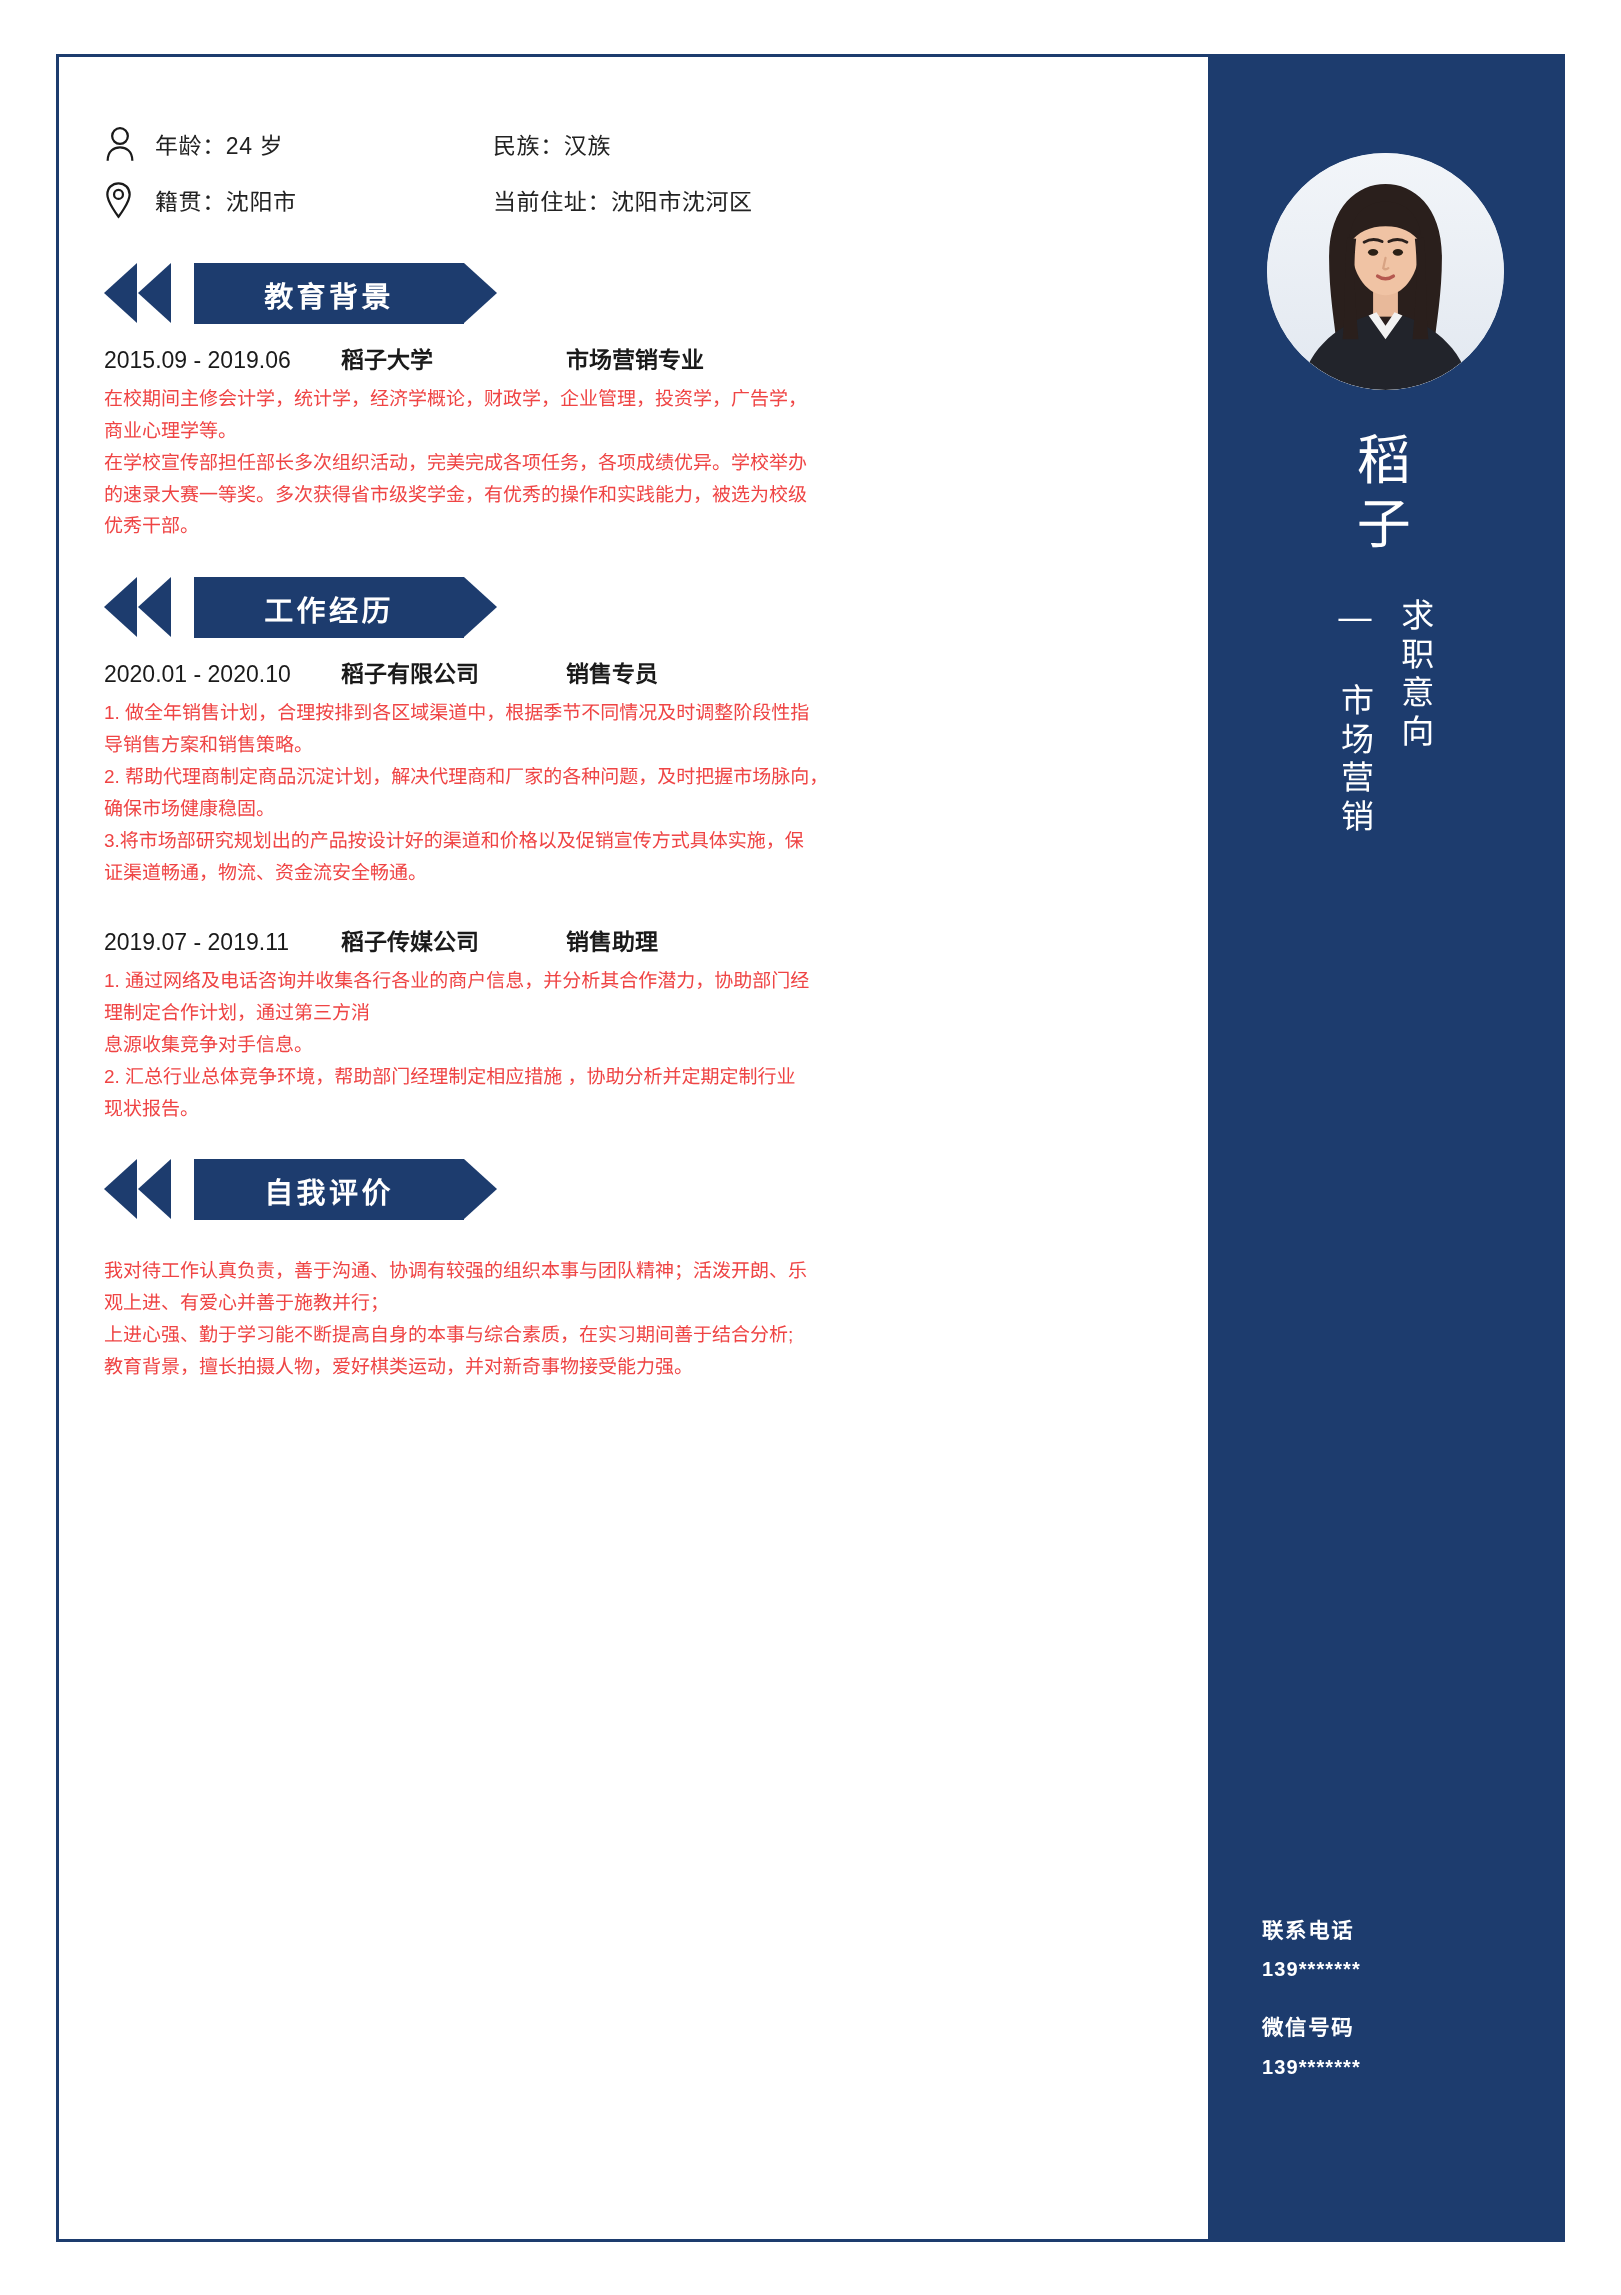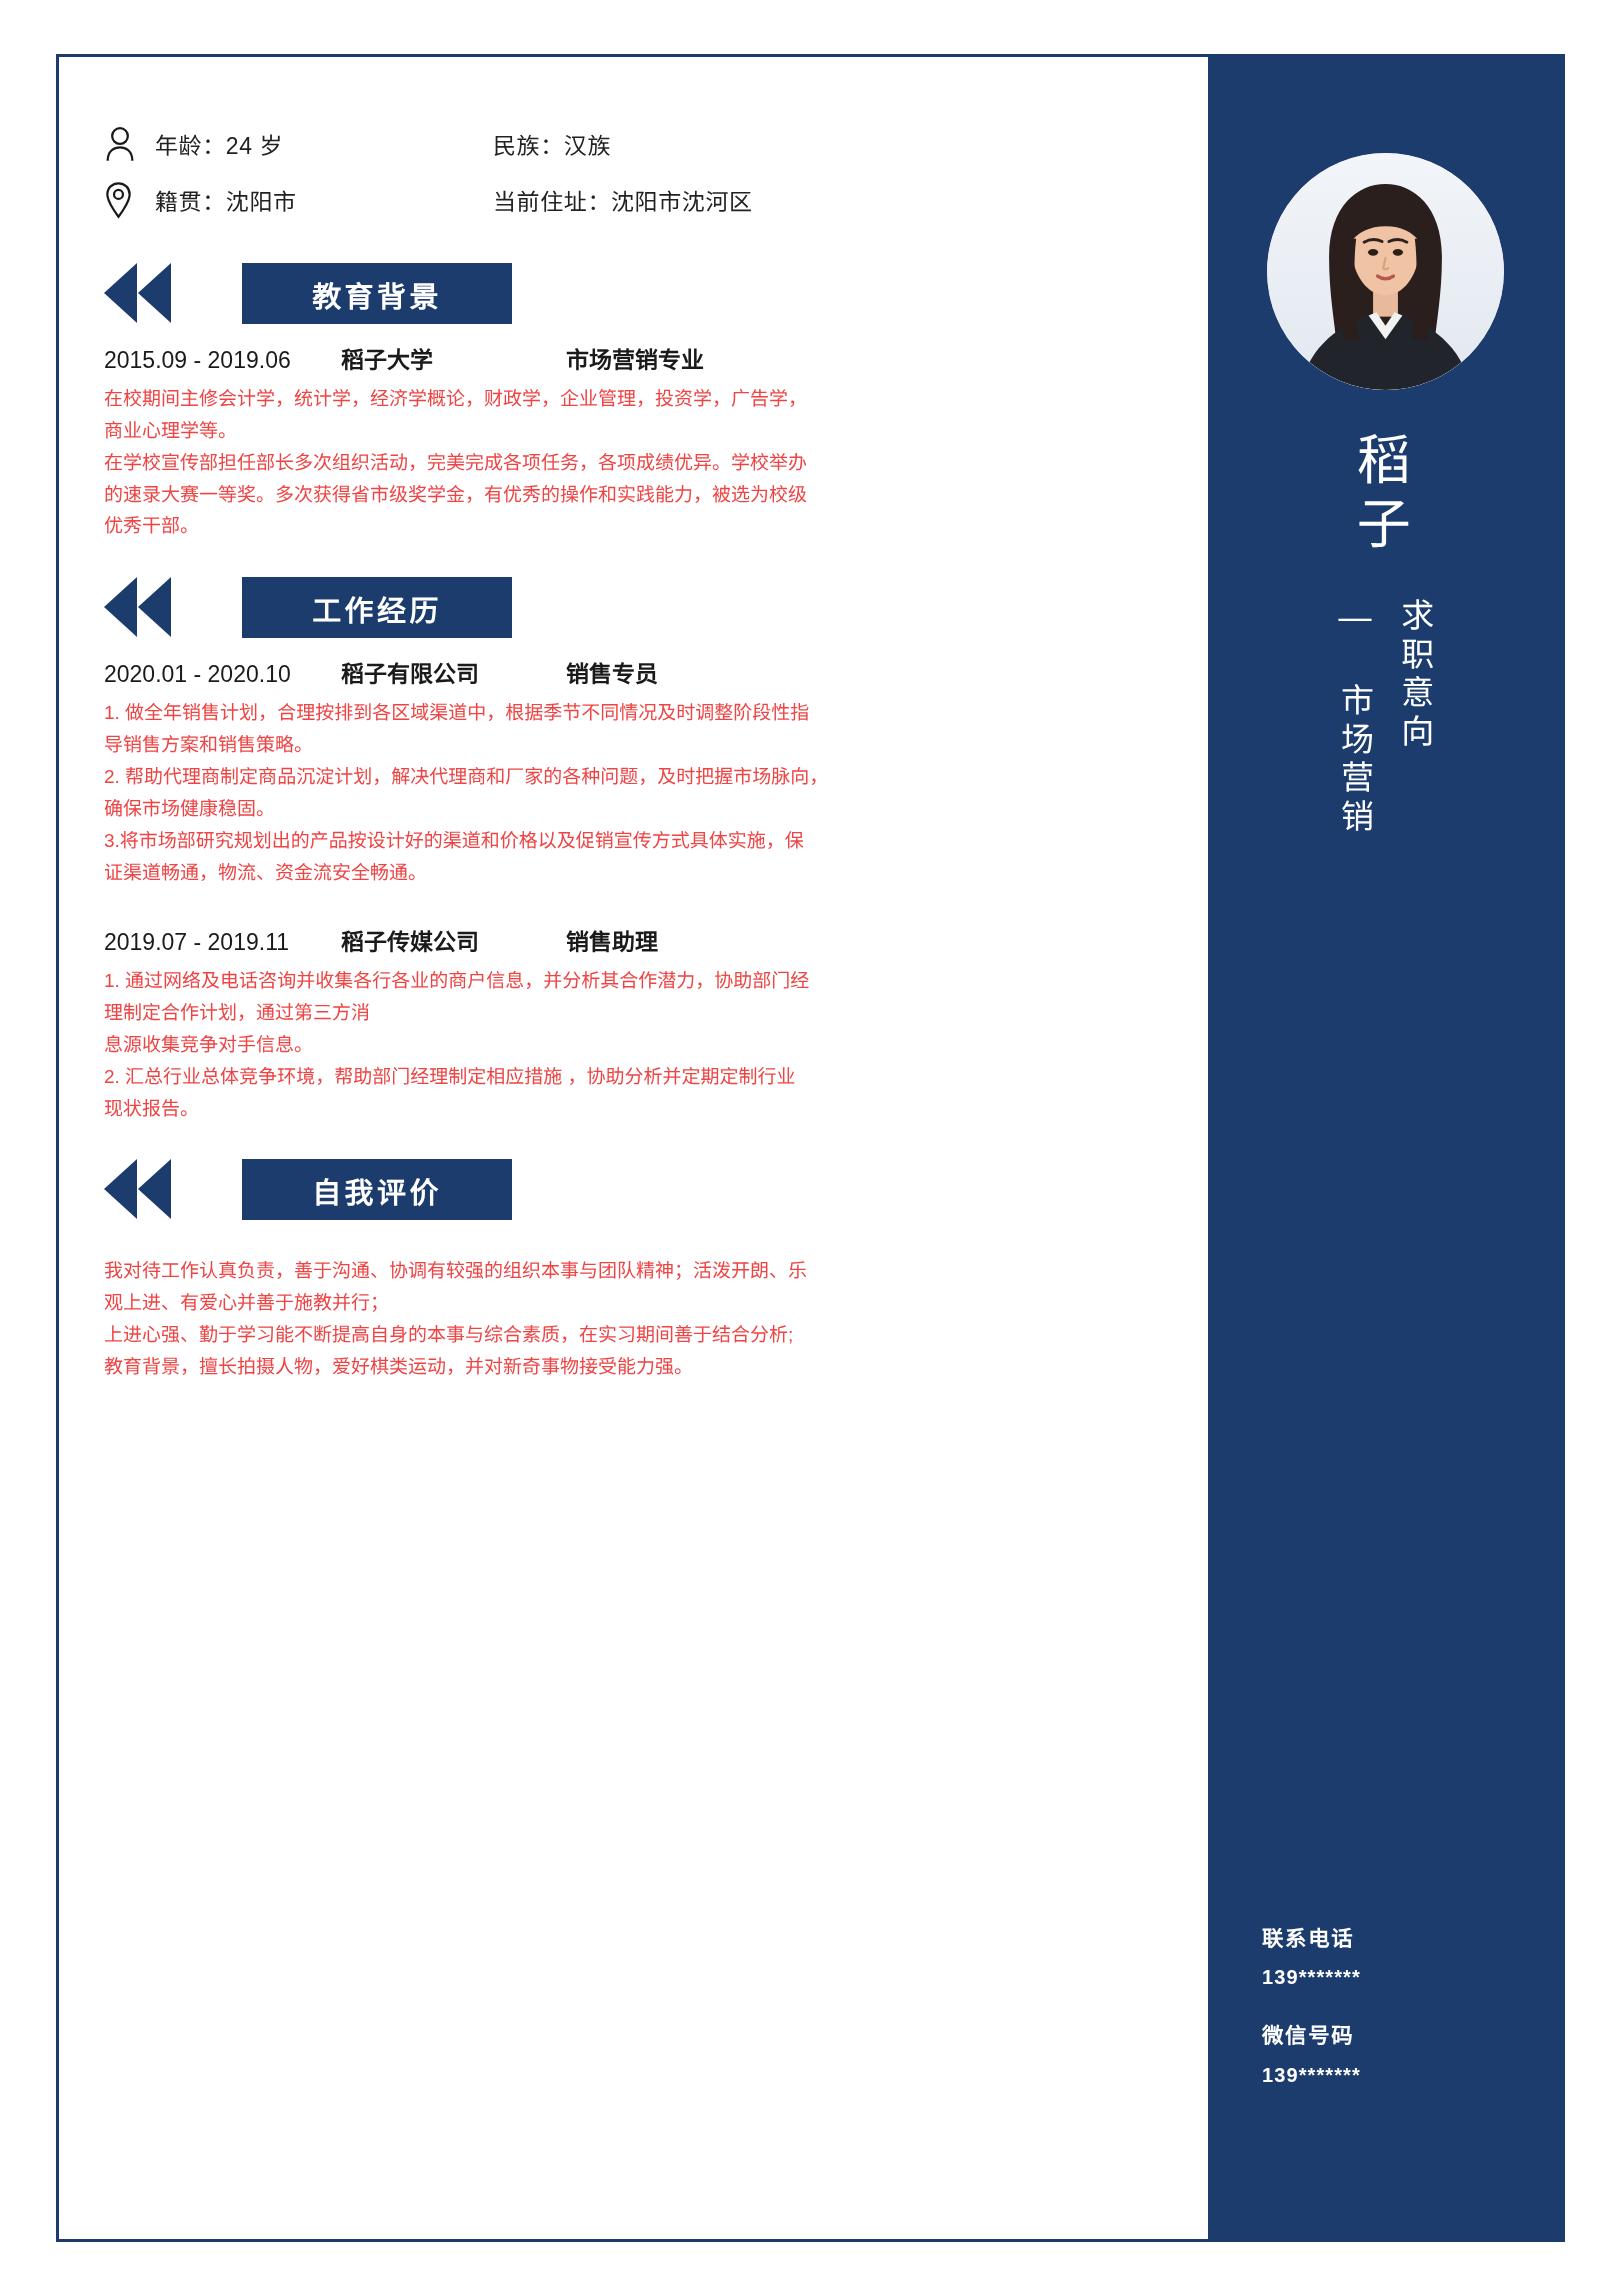--- a/index.html
+++ b/index.html
@@ -71,21 +71,20 @@
     width: 270px;
     height: 61px;
     background: #1d3c6e;
     color: #ffffff;
     font-size: 29px;
     font-weight: bold;
     letter-spacing: 3.4px;
     display: flex;
     align-items: center;
     justify-content: center;
-    margin-left: 48px;
   }
   
   .banner .lchev {
     position: absolute;
     left: 34px; top: 0;
     width: 0; height: 0;
     border-top: 30px solid transparent;
     border-bottom: 30px solid transparent;
     border-right: 33px solid #1d3c6e;
   }
@@ -178,21 +177,21 @@
     font-size: 33px;
     letter-spacing: 5.6px;
     line-height: 1.25;
     font-weight: 400;
   }
   #objective .vcol.second { margin-right: 19px; }
 
   #contact {
     position: absolute;
     left: 54px;
-    bottom: 152px;
+    bottom: 160px;
     width: 259px;
   }
   #contact .clabel {
     font-size: 21.4px;
     font-weight: bold;
     letter-spacing: 1.7px;
     margin-bottom: 14.6px;
   }
   #contact .cvalue {
     font-size: 20px;

